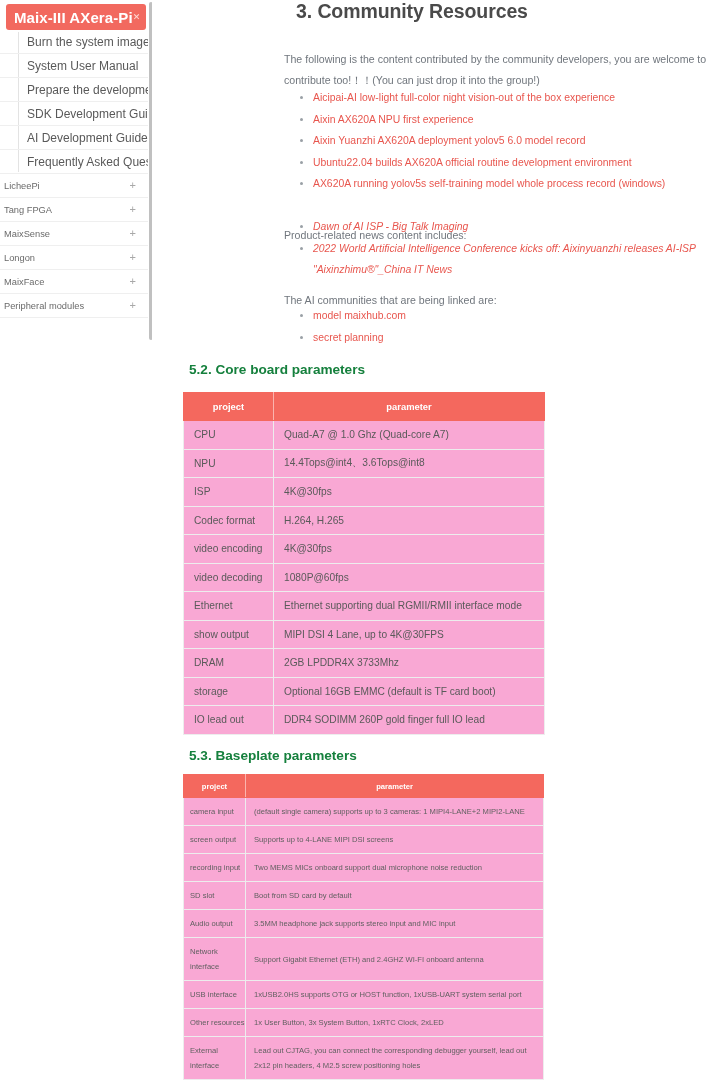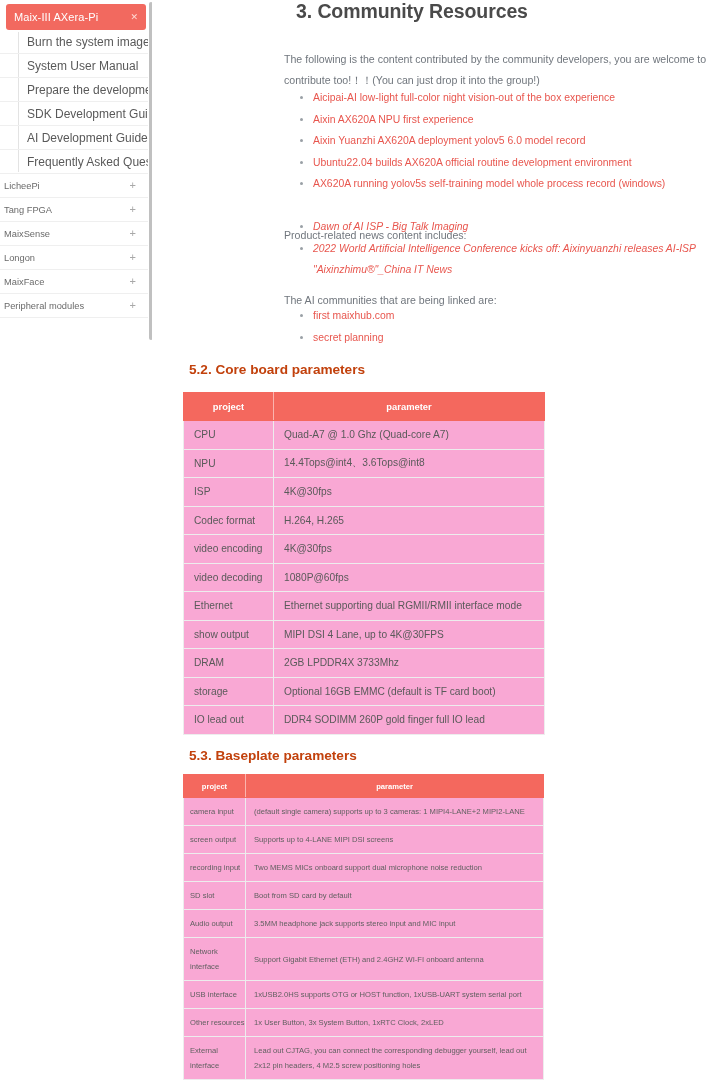--- a/index.html
+++ b/index.html
@@ -37,22 +37,22 @@
     margin: 4px 6px 0 6px;
     height: 26px;
     background: #F2695F;
     border-radius: 3px;
     display: flex;
     align-items: center;
     padding: 0 8px;
   }
   .nav-active .lbl {
     color: #ffffff;
-    font-size: 11px;
-    font-weight: normal;
+    font-size: 15px;
+    font-weight: bold;
     letter-spacing: .1px;
     white-space: nowrap;
     flex: 1;
   }
   .nav-active .close-x {
     color: #ffd9d4;
     font-size: 9px;
     line-height: 1;
   }
 
@@ -151,21 +151,21 @@
   }
   #links1 { left: 135px; top: 83px; }
   #links2 { left: 135px; top: 212px; font-style: italic; }
   #links3 { left: 135px; top: 301px; }
 
   h2.sec-title {
     position: absolute;
     margin: 0;
     font-size: 13.6px;
     font-weight: bold;
-    color: #c2410c;
+    color: #15803d;
   }
   #sec52 { left: 37px; top: 362px; }
   #sec53 { left: 37px; top: 748px; }
 
   
   table.ptable {
     position: absolute;
     border-collapse: collapse;
     background: #f9a8d4;
     table-layout: fixed;
@@ -291,21 +291,21 @@
       </ul>
 
     <p class="para" id="para2">Product-related news content includes:</p>
     <ul class="links" id="links2">
         <li><span class="lk">Dawn of AI ISP - Big Talk Imaging</span></li>
         <li><span class="lk">2022 World Artificial Intelligence Conference kicks off: Aixinyuanzhi releases AI-ISP "Aixinzhimu®"_China IT News</span></li>
       </ul>
 
     <p class="para" id="para3">The AI communities that are being linked are:</p>
     <ul class="links" id="links3">
-        <li><span class="lk">first maixhub.com</span></li>
+        <li><span class="lk">model maixhub.com</span></li>
         <li><span class="lk">secret planning</span></li>
       </ul>
 
     <h2 class="sec-title" id="sec52">5.2. Core board parameters</h2>
     <table class="ptable" id="table-core">
       <colgroup>
           <col class="c1">
           <col>
         </colgroup>
       <thead>

